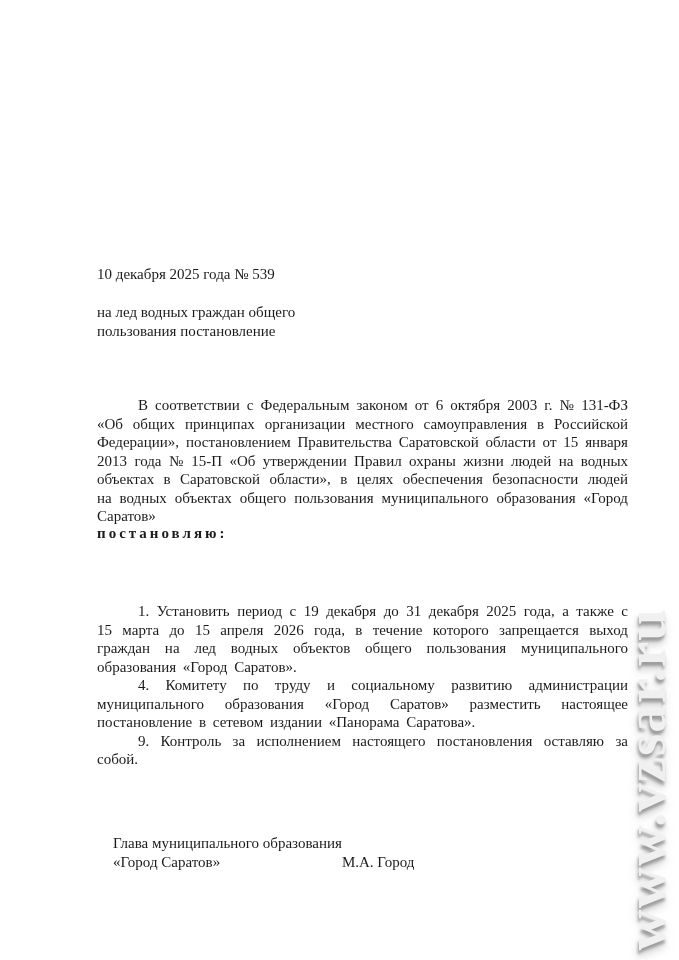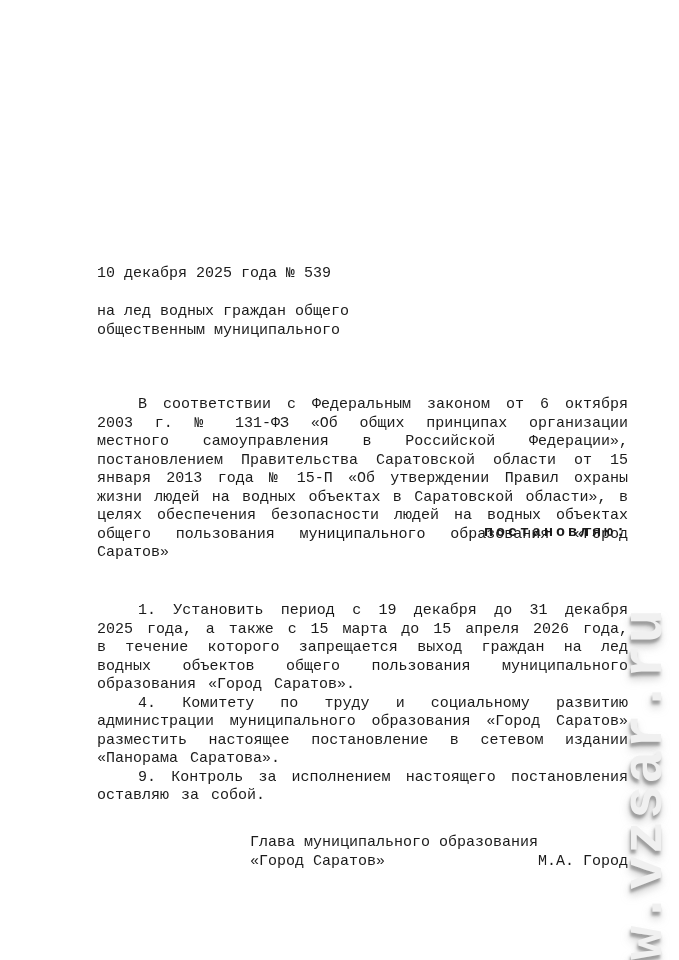--- a/index.html
+++ b/index.html
@@ -12,60 +12,60 @@
     background: #ffffff;
     position: relative;
     overflow: hidden;
     font-family: "Liberation Serif", "DejaVu Serif", serif;
     color: #1b1b1b;
   }
   .page {
     position: absolute;
     inset: 0;
     background: #ffffff;
-    font-family: Liberation Mono, monospace;
   }
   
   .col {
     position: absolute;
     left: 97px;
     width: 531px;
     font-size: 15px;
     line-height: 18.5px;
   }
   .date-line      { top: 265px; }
   .subject-block  { top: 303px; }
   .subject-block div { white-space: nowrap; }
   .preamble {
     top: 396px;
     text-align: justify;
     text-indent: 41px;
     word-spacing: 3px;
   }
   .decree-word {
     top: 524px;
-    text-align: right;
+    text-align: left;
     font-weight: 700;
     letter-spacing: 3px;
   }
   .items {
     top: 563px;
     text-align: justify;
     word-spacing: 3px;
     margin-top: 39px;
   }
   .items p {
     margin: 0;
     text-indent: 41px;
   }
   .signature {
     top: 834px;
     display: flex;
-    justify-content: flex-end;
+    justify-content: flex-start;
     align-items: flex-end;
+    margin-left: 16px;
   }
   .signature .sig-left div { white-space: nowrap; }
   .signature .sig-name { white-space: nowrap; }
   
   .watermark {
     position: absolute;
     top: 548px;
     right: 3px;
     height: 60px;
     line-height: 60px;
@@ -83,21 +83,21 @@
 </style>
 </head>
 <body>
 
 <div class="page">
 
   <div class="col date-line">10 декабря 2025 года № 539</div>
 
   <div class="col subject-block">
     <div>на лед водных граждан общего</div>
-    <div>общественным муниципального</div>
+    <div>пользования постановление</div>
   </div>
 
   <div class="col preamble">В соответствии с Федеральным законом от 6 октября 2003 г. № 131-ФЗ «Об общих принципах организации местного самоуправления в Российской Федерации», постановлением Правительства Саратовской области от 15 января 2013 года № 15-П «Об утверждении Правил охраны жизни людей на водных объектах в Саратовской области», в целях обеспечения безопасности людей на водных объектах общего пользования муниципального образования «Город Саратов»</div>
 
   <div class="col decree-word">постановляю:</div>
 
   <div class="col items">
     <p>1. Установить период с 19 декабря до 31 декабря 2025 года, а также с 15 марта до 15 апреля 2026 года, в течение которого запрещается выход граждан на лед водных объектов общего пользования муниципального образования «Город Саратов».</p>
     <p>4. Комитету по труду и социальному развитию администрации муниципального образования «Город Саратов» разместить настоящее постановление в сетевом издании «Панорама Саратова».</p>
     <p>9. Контроль за исполнением настоящего постановления оставляю за собой.</p>

